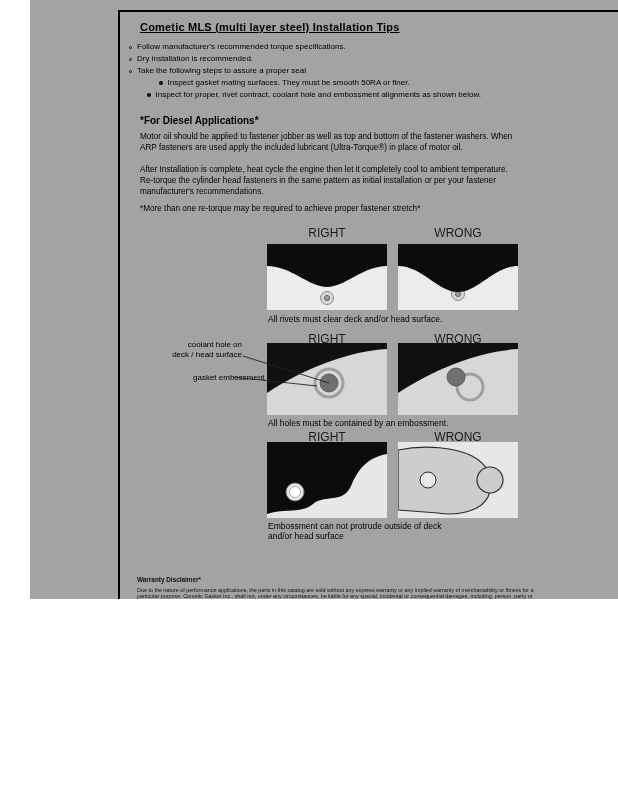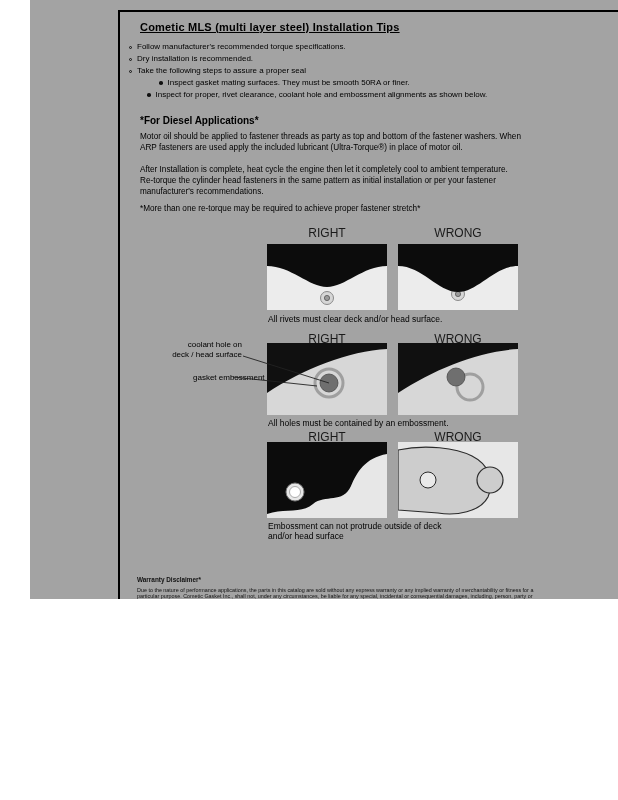--- a/index.html
+++ b/index.html
@@ -50,25 +50,25 @@
   <div class="b" style="left:99px; top:66px;">
     <span class="mkh"></span>
     <span>Take the following steps to assure a proper seal</span>
   </div>
   <div class="b" style="left:129px; top:78px;">
     <span class="mks"></span>
     <span>Inspect gasket mating surfaces.  They must be smooth 50RA or finer.</span>
   </div>
   <div class="b" style="left:117px; top:90px;">
     <span class="mks"></span>
-    <span>Inspect for proper, rivet clearance, coolant hole and embossment alignments as shown below.</span>
+    <span>Inspect for proper, rivet contract, coolant hole and embossment alignments as shown below.</span>
   </div>
 
   <div class="h2" style="left:110px; top:115px;">*For Diesel Applications*</div>
-  <div class="para" style="left:110px; top:132px; width:390px;">Motor oil should be applied to fastener threads as party as top and bottom of the fastener washers. When ARP fasteners are used apply the included lubricant (Ultra-Torque®) in place of motor oil.</div>
+  <div class="para" style="left:110px; top:132px; width:390px;">Motor oil should be applied to fastener jobber as well as top and bottom of the fastener washers. When ARP fasteners are used apply the included lubricant (Ultra-Torque®) in place of motor oil.</div>
   <div class="para" style="left:110px; top:165px; width:374px;">After Installation is complete, heat cycle the engine then let it completely cool to ambient temperature. Re-torque the cylinder head fasteners in the same pattern as initial installation or per your fastener manufacturer's recommendations.</div>
   <div class="para" style="left:110px; top:204px; width:400px;">*More than one re-torque may be required to achieve proper fastener stretch*</div>
 
   <div class="dlabel" style="left:237px; top:226px;">RIGHT</div>
   <div class="dlabel" style="left:368px; top:226px;">WRONG</div>
   <div class="dimg" style="left:237px; top:244px;">
     <svg viewBox="0 0 120 66" width="120" height="66">
       <rect width="120" height="66" fill="#ececec"></rect>
       <path d="M0,0 H120 V22 C96,22 78,43 60,43 C42,43 24,22 0,22 Z" fill="#0c0c0c"></path>
       <circle cx="60" cy="54" r="6.5" fill="#d6d6d6" stroke="#8a8a8a" stroke-width="1"></circle>

